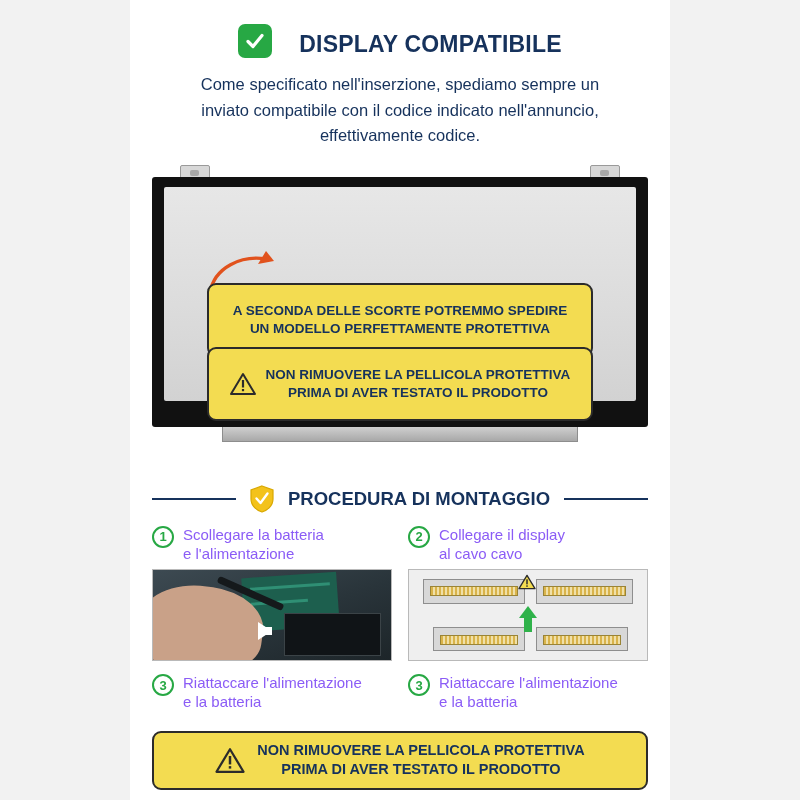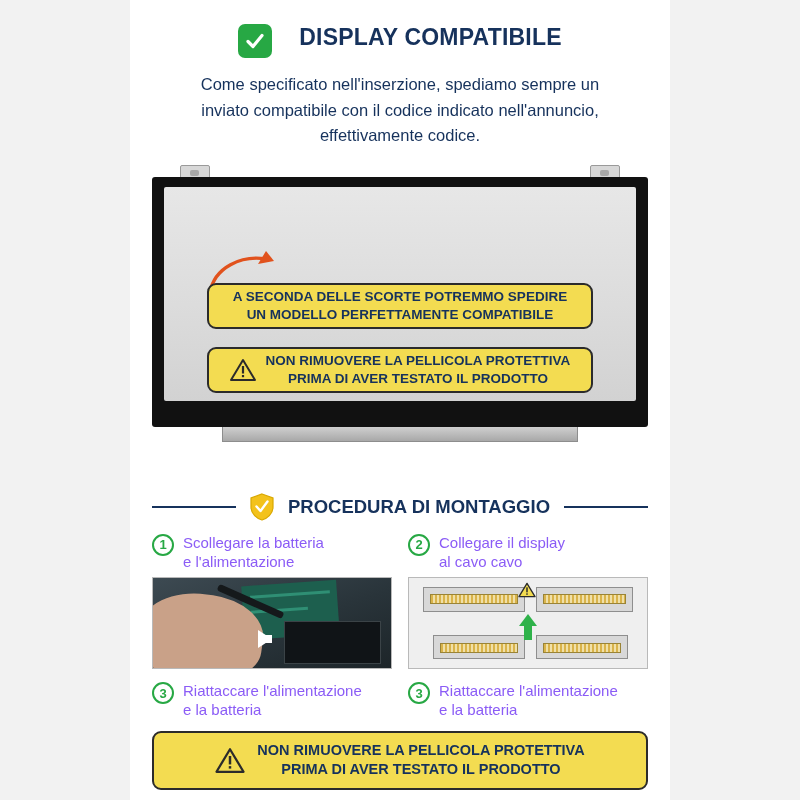--- a/index.html
+++ b/index.html
@@ -35,21 +35,21 @@
     left: 130px;
     top: 0;
     width: 540px;
     height: 800px;
     background: #ffffff;
   }
 
   
   .header-row {
     display: flex;
-    align-items: flex-start;
+    align-items: flex-end;
     justify-content: center;
     gap: 27px;
     padding-top: 24px;
   }
   .check-badge {
     width: 34px;
     height: 34px;
     border-radius: 7px;
     background: #27a844;
     display: flex;
@@ -147,38 +147,38 @@
     width: 386px;
     background: #f3dc51;
     border: 2px solid #2b2b2b;
     border-radius: 9px;
     box-sizing: border-box;
     text-align: center;
     font-weight: bold;
     color: #16325c;
     font-size: 13.5px;
     line-height: 1.35;
-    padding: 3px 10px;
+    padding: 17px 10px;
   }
   .yellow-box.first { top: 118px; }
   .yellow-box.second {
     top: 182px;
     display: flex;
     align-items: center;
     justify-content: center;
     gap: 10px;
   }
   .warn-tri { flex: none; }
 
   
   .proc-head {
     display: flex;
     align-items: center;
     gap: 14px;
-    margin: 28px 22px 0 22px;
+    margin: 20px 22px 0 22px;
   }
   .proc-line {
     flex: 1 1 auto;
     height: 2px;
     background: #16325c;
   }
   .proc-title {
     font-size: 18.5px;
     font-weight: bold;
     color: #16325c;
@@ -390,21 +390,21 @@
       </div>
       <div class="panel-foot"></div>
 
       <svg class="arrow-curve" viewBox="0 0 70 46">
         <path d="M6 44 C10 18, 38 6, 62 10" fill="none" stroke="#e1521d" stroke-width="3.4" stroke-linecap="round"></path>
         <polygon points="62,2 70,12 54,15" fill="#e1521d"></polygon>
       </svg>
 
       <div class="yellow-box first">
         <div>A SECONDA DELLE SCORTE POTREMMO SPEDIRE</div>
-        <div>UN MODELLO PERFETTAMENTE COMPATIBILE</div>
+        <div>UN MODELLO PERFETTAMENTE PROTETTIVA</div>
       </div>
 
       <div class="yellow-box second">
         <svg class="warn-tri" width="26" height="24" viewBox="0 0 26 24">
           <polygon points="13,2 25,22 1,22" fill="#f3dc51" stroke="#2b2b2b" stroke-width="2" stroke-linejoin="round"></polygon>
           <rect x="11.9" y="8" width="2.2" height="7.5" fill="#2b2b2b"></rect>
           <rect x="11.9" y="17" width="2.2" height="2.2" fill="#2b2b2b"></rect>
         </svg>
         <div>
           <div>NON RIMUOVERE LA PELLICOLA PROTETTIVA</div>

